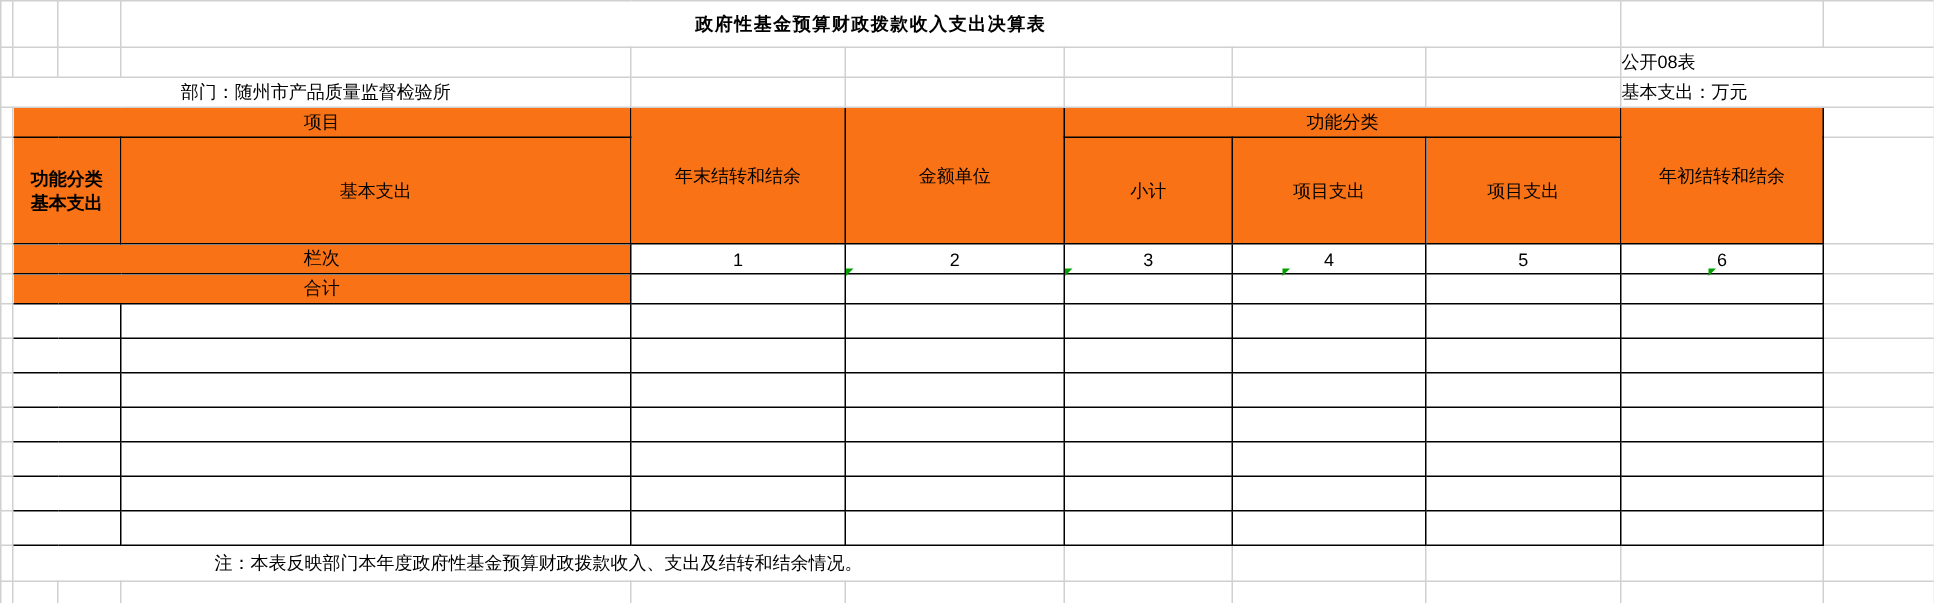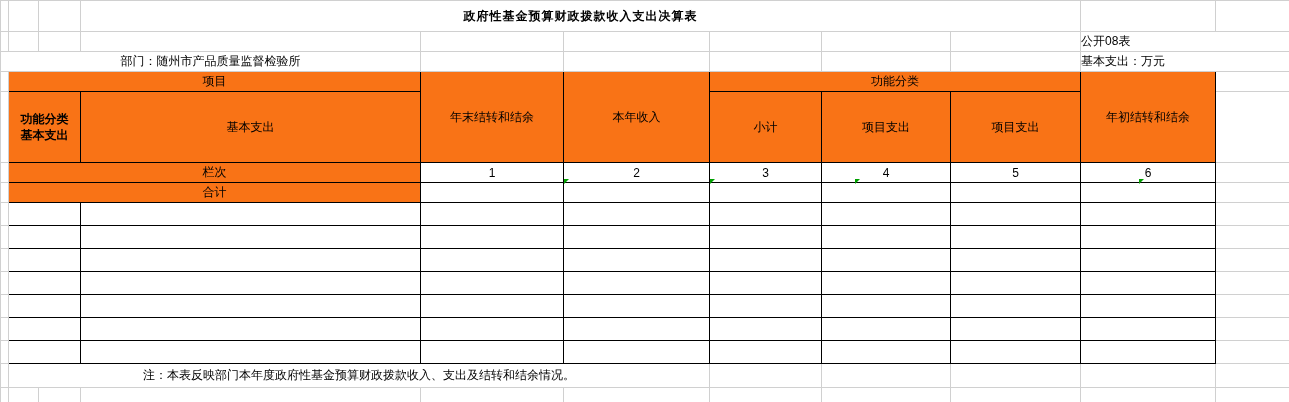--- a/index.html
+++ b/index.html
@@ -114,21 +114,21 @@
       <td class="nob"></td>
       <td class="nob"></td>
       <td class="nob"></td>
       <td class="nob rgt" colspan="2">基本支出：万元</td>
     </tr>
 
     <tr>
       <td class="nob"></td>
       <td class="bx shade ctr hdr-cn" colspan="3" rowspan="1">项目</td>
       <td class="bx shade ctr hdr-cn" rowspan="2">年末结转和结余</td>
-      <td class="bx shade ctr hdr-cn" rowspan="2">本年收入</td>
+      <td class="bx shade ctr hdr-cn" rowspan="2">金额单位</td>
       <td class="bx shade ctr hdr-cn" colspan="3">功能分类</td>
       <td class="bx shade ctr hdr-cn" rowspan="2">年初结转和结余</td>
       <td class="nob"></td>
     </tr>
 
     <tr style="height:70px">
       <td class="nob"></td>
       <td class="bx shade ctr hdr-cn" colspan="2" style="height:70px; line-height:1.35;font-weight:bold;">
         <div>功能分类</div>
         <div>基本支出</div>

